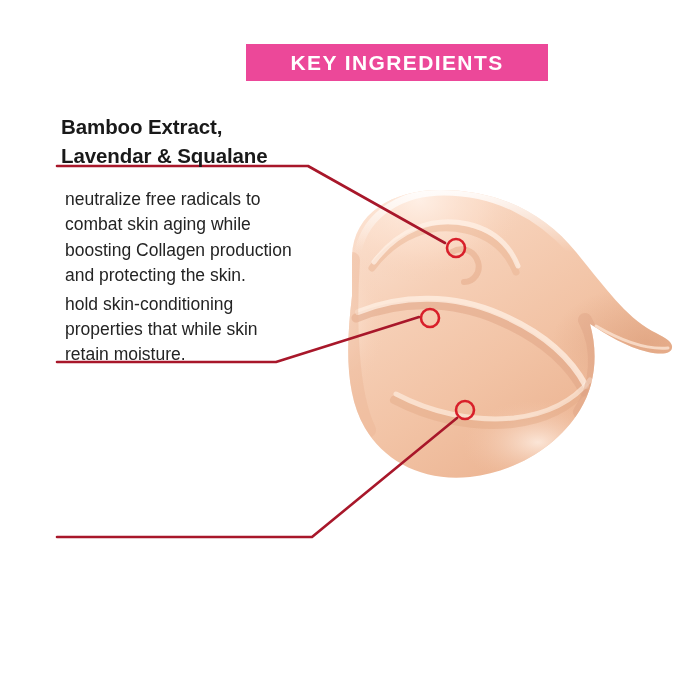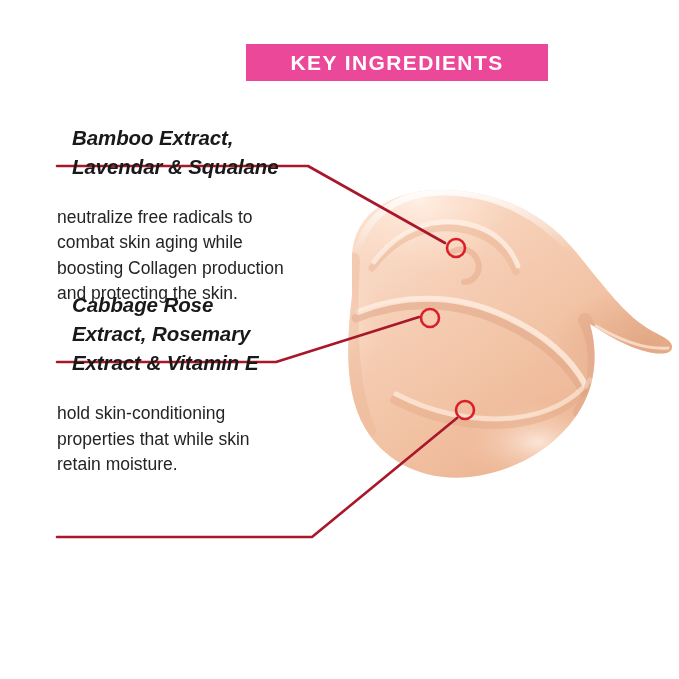--- a/index.html
+++ b/index.html
@@ -63,30 +63,29 @@
     position: absolute;
     left: 57px;
     width: 300px;
   }
   .block-heading {
     color: #191919;
     font-size: 20.5px;
     font-weight: bold;
     line-height: 1.42;
     letter-spacing: -0.1px;
-    margin: 15px;
+    margin: 4px;
     white-space: pre-line;
-    font-style: italic;
   }
   .block-body {
     color: #242424;
     font-size: 17.5px;
     font-weight: normal;
     line-height: 1.44;
-    margin: 0;
+    margin: 8px;
     padding-top: 9px;
     white-space: pre-line;
   }
 
   #block-1 { top: 108px; }
   #block-2 { top: 275px; }
   #block-3 { top: 460px; }
 </style>
 </head>
 <body>
@@ -206,22 +205,19 @@
   <div class="block" id="block-1">
     <h2 class="block-heading">Bamboo Extract,
 Lavendar &amp; Squalane</h2>
     <p class="block-body">neutralize free radicals to
 combat skin aging while
 boosting Collagen production
 and protecting the skin.</p>
   </div>
 
   <div class="block" id="block-2">
-    <h2 class="block-heading">Cabbage Rose
-Extract, Rosemary
-Extract &amp; Vitamin E</h2>
     <p class="block-body">hold skin-conditioning
 properties that while skin
 retain moisture.</p>
   </div>
 
 
 </div>
 
 </body></html>

